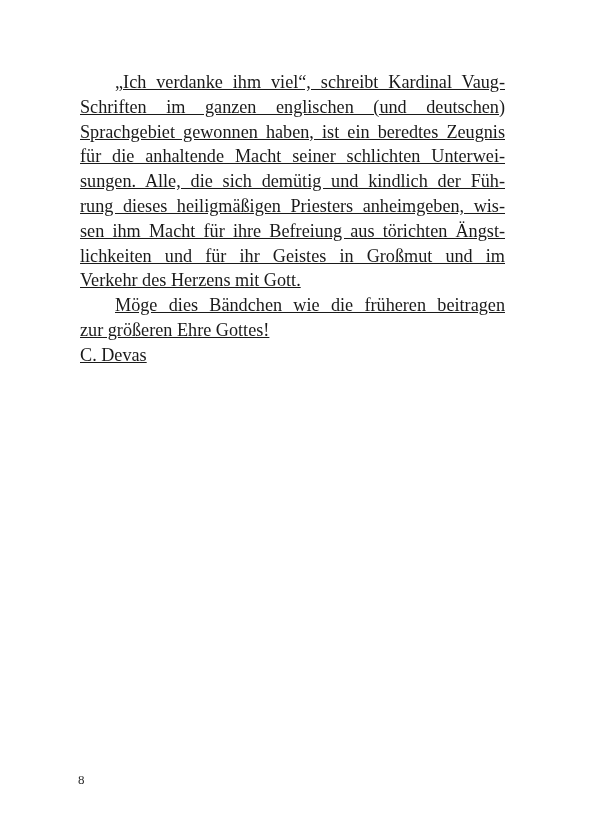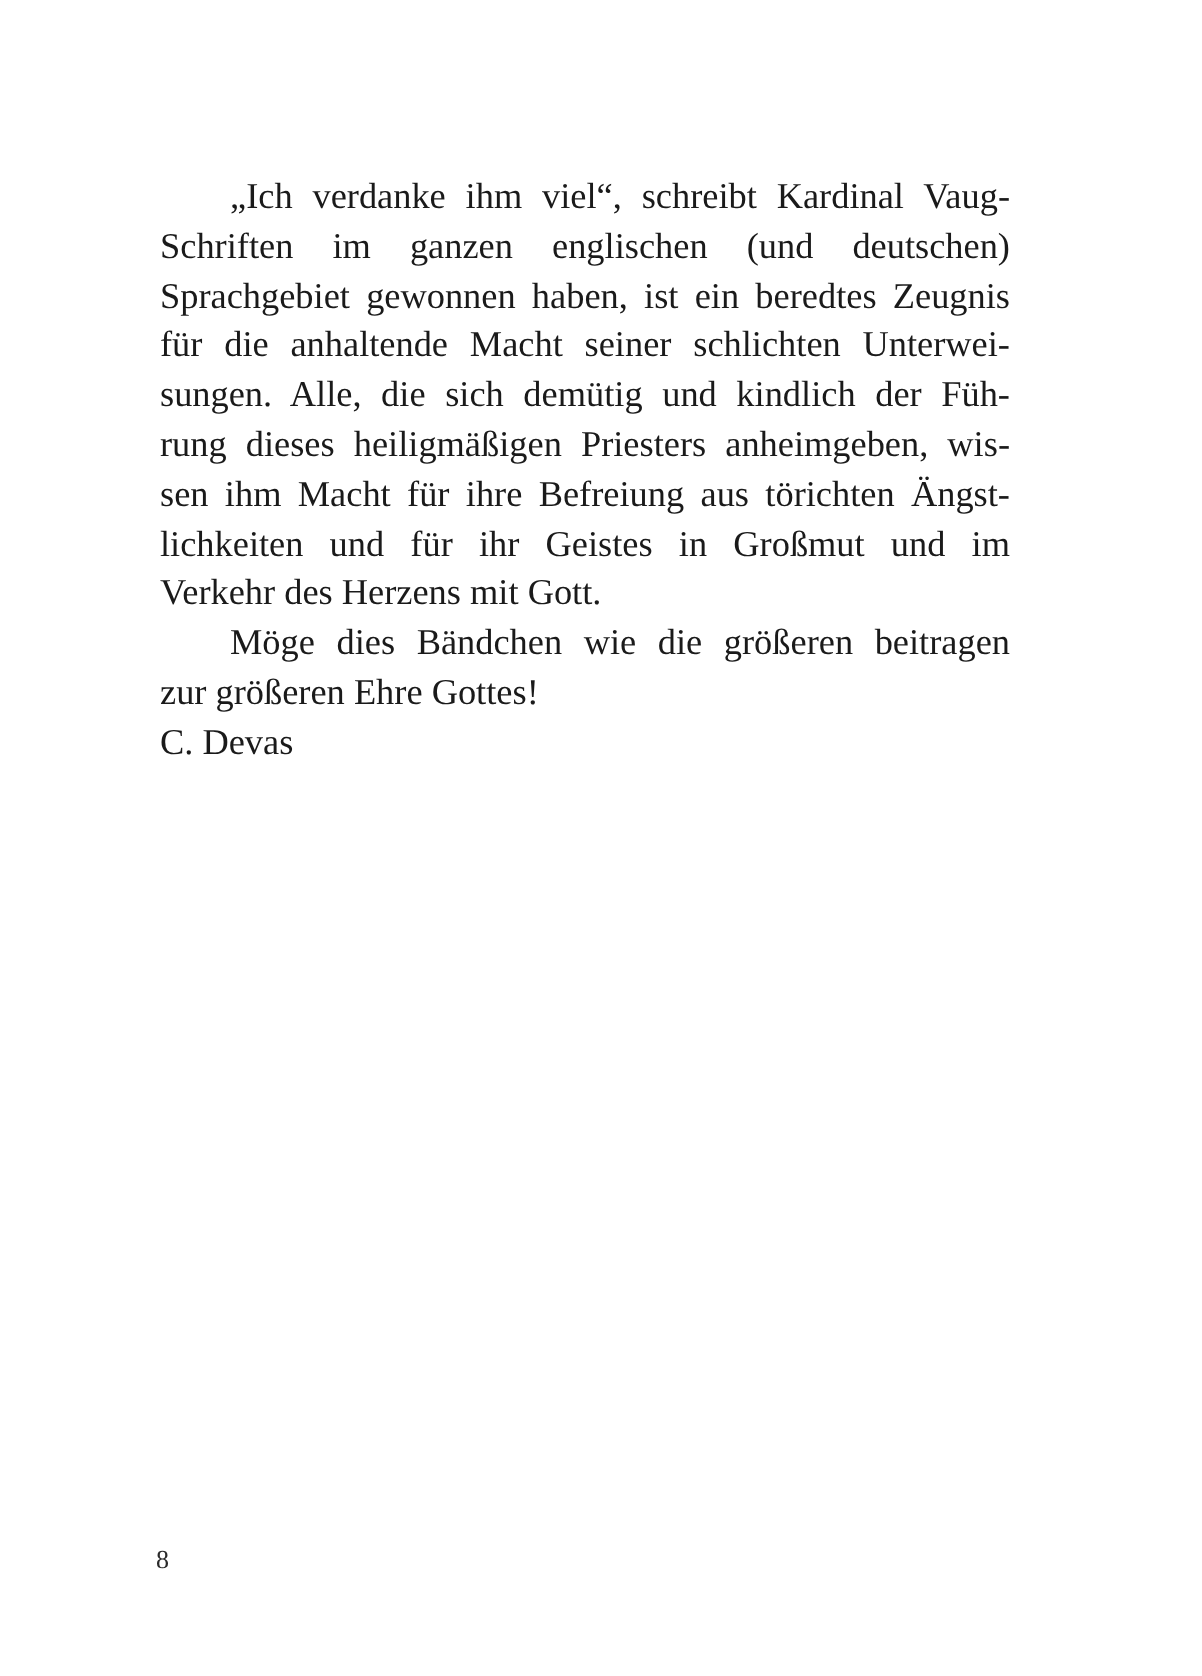--- a/index.html
+++ b/index.html
@@ -17,26 +17,27 @@
     }
     .page {
       position: absolute;
       left: 0; top: 0;
       width: 601px; height: 838px;
       background: #ffffff;
     }
     .text-block {
       position: absolute;
       left: 80px;
-      top: 86px;
+      top: 70px;
       width: 425px;
       font-size: 18.2px;
       line-height: 24.8px;
       text-align: justify;
       hyphens: manual;
+      text-decoration: underline;
     }
     .line {
       display: block;
       white-space: nowrap;
       text-align: justify;
       text-align-last: justify;
       height: 24.8px;
       overflow: visible;
     }
     .line.last {
@@ -73,21 +74,21 @@
       <span class="line">Sprachgebiet gewonnen haben, ist ein beredtes Zeugnis</span>
       <span class="line">für die anhaltende Macht seiner schlichten Unterwei-</span>
       <span class="line">sungen. Alle, die sich demütig und kindlich der Füh-</span>
       <span class="line">rung dieses heiligmäßigen Priesters anheimgeben, wis-</span>
       <span class="line">sen ihm Macht für ihre Befreiung aus törichten Ängst-</span>
       <span class="line">lichkeiten und für ihr Geistes in Großmut und im</span>
       <span class="line last">Verkehr des Herzens mit Gott.</span>
     </div>
 
     <div>
-      <span class="line indent">Möge dies Bändchen wie die größeren beitragen</span>
+      <span class="line indent">Möge dies Bändchen wie die früheren beitragen</span>
       <span class="line last">zur größeren Ehre Gottes!</span>
     </div>
 
     <span class="signature">C. Devas</span>
   </div>
 
   <div class="page-number">8</div>
 </div>
 
 </body></html>

